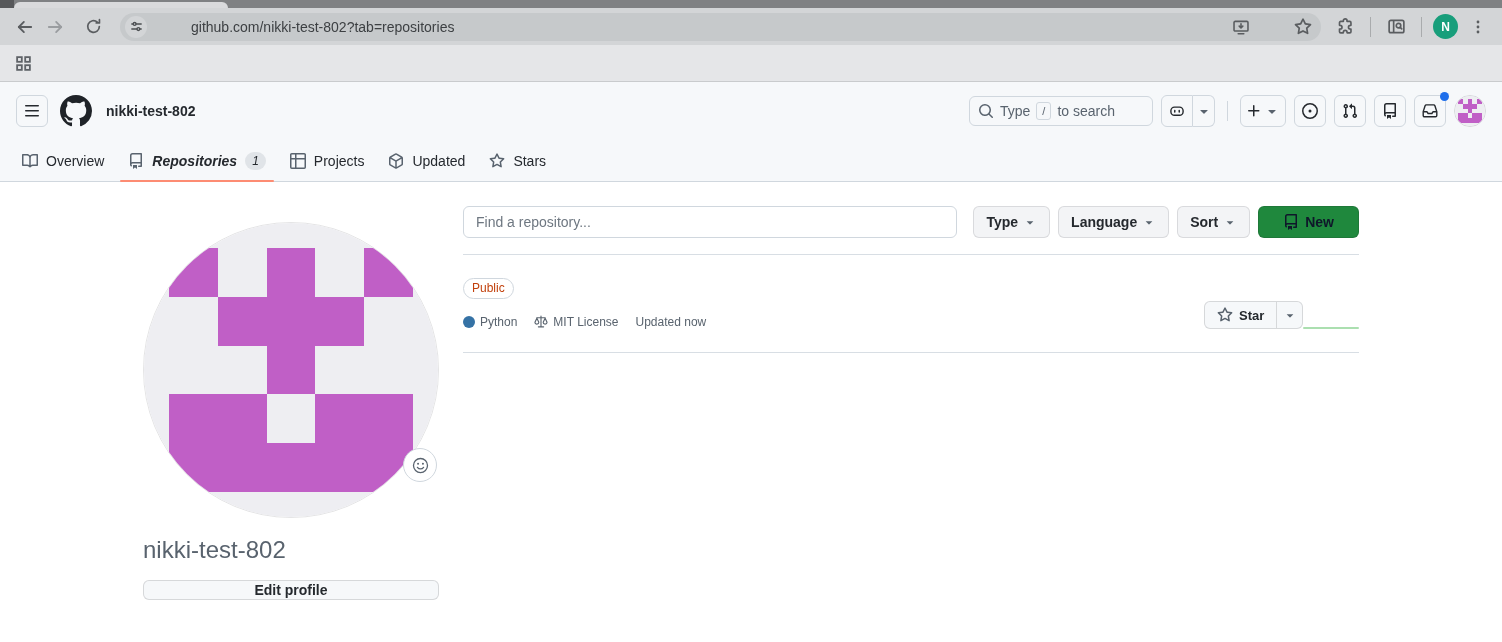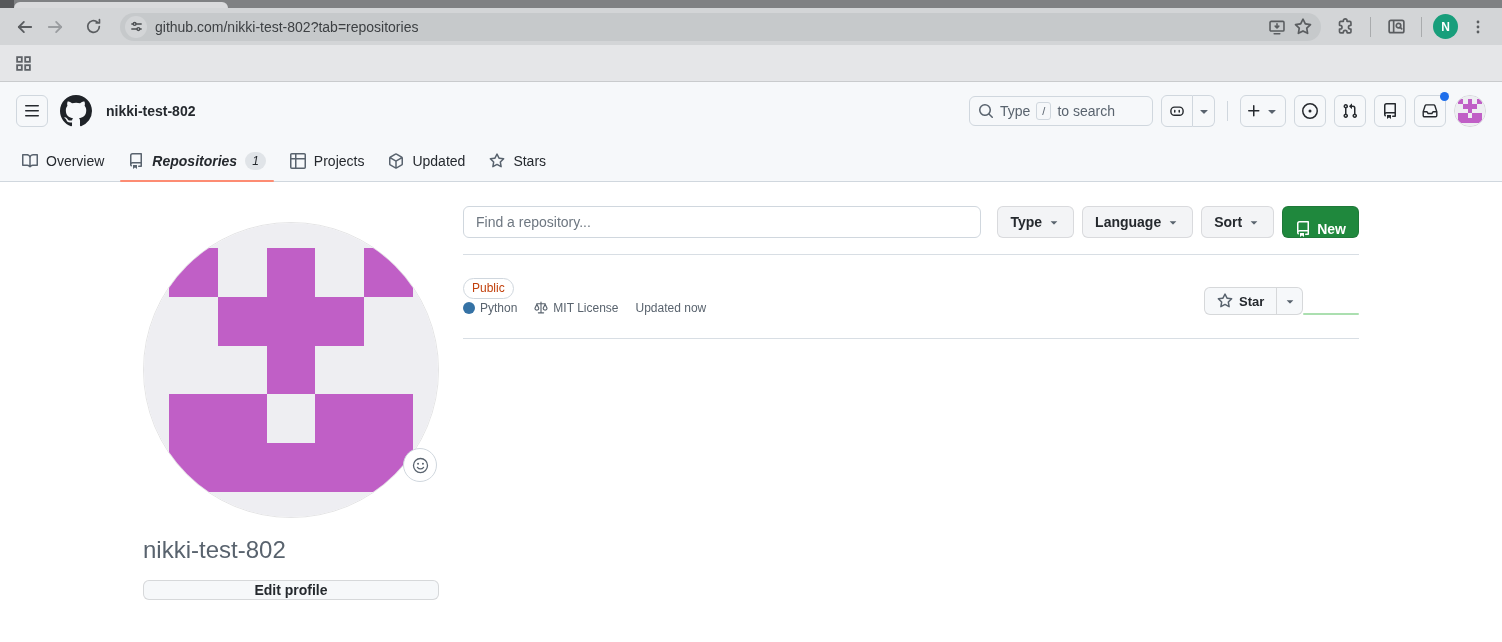--- a/index.html
+++ b/index.html
@@ -11,21 +11,21 @@
   .tabstrip { height:8px; background:#7f8183; position:relative; }
   .tabstrip .corner-dark { position:absolute; left:0; top:0; width:14px; height:8px; background:#56585a; }
   .tabstrip .active-tab { position:absolute; left:14px; top:2px; width:214px; height:6px; background:#d9dadc; border-radius:9px 9px 0 0; }
 
   .toolbar { height:37px; background:#d3d5d7; display:flex; align-items:center; padding:0 10px; color:#5a5d60; }
   .nav-ico { width:30px; height:30px; display:flex; align-items:center; justify-content:center; flex:0 0 auto; }
   .nav-ico svg { stroke:#5a5d60; }
   .nav-ico.disabled svg { stroke:#9a9da0; }
 
   .omnibox { flex:1; height:28px; background:#c6c9cb; border-radius:14px; margin:0 10px 0 12px;
-             display:flex; align-items:center; padding:0 5px; min-width:0; }
+             display:flex; align-items:center; padding:0 5px; min-width:0;gap:36px; }
   .tune-btn { width:22px; height:22px; border-radius:50%; background:#d3d5d7; display:flex; align-items:center; justify-content:center; flex:0 0 auto; }
   .url-text { margin-left:8px; font-size:14px; color:#3d4043; white-space:nowrap; overflow:hidden; }
   .omni-spacer { flex:1; }
   .omni-ico { width:26px; height:26px; display:flex; align-items:center; justify-content:center; flex:0 0 auto; }
 
   .chrome-right { display:flex; align-items:center; gap:6px; flex:0 0 auto; }
   .chrome-ico { width:28px; height:28px; display:flex; align-items:center; justify-content:center; }
   .chrome-div { width:1px; height:20px; background:#a9abad; margin:0 5px; }
   .chrome-avatar { width:25px; height:25px; border-radius:50%; background:#189e7b; color:#fff; font-size:12px; font-weight:bold;
                    display:flex; align-items:center; justify-content:center; }
@@ -76,29 +76,29 @@
                   background:#f6f8fa; font-size:14px; font-weight:bold; color:#25292e; cursor:pointer; font-family:inherit; }
 
   .main { flex:1; min-width:0; }
   .filter-row { display:flex; gap:8px; }
   .find-input { flex:1; height:32px; border:1px solid #d0d7de; border-radius:6px; background:#fff; padding:0 12px;
                 font-size:14px; color:#25292e; margin-right:8px; font-family:inherit; outline:none; }
   .find-input::placeholder { color:#6e7781; }
   .filter-btn { height:32px; padding:0 12px; background:#f3f4f6; border:1px solid rgba(31,35,40,.12); border-radius:6px;
                 font-size:14px; font-weight:bold; color:#25292e; display:flex; align-items:center; gap:5px; cursor:pointer; font-family:inherit; }
   .filter-btn .caret { color:#59636e; }
-  .btn-new { height:32px; padding:0 12px; background:#1f883d; border:1px solid rgba(31,35,40,.15); border-radius:6px;
-             font-size:14px; font-weight:bold; color:#ffffff; display:flex; align-items:flex-end; gap:6px; cursor:pointer; font-family:inherit; }
+  .btn-new { height:32px; padding:0 24px; background:#1f883d; border:1px solid rgba(31,35,40,.15); border-radius:6px;
+             font-size:14px; font-weight:bold; color:#0f172a; display:flex; align-items:center; gap:6px; cursor:pointer; font-family:inherit; }
   .list-top-divider { border-bottom:1px solid #d8dee4; margin-top:16px; }
 
   .repo-item { display:flex; justify-content:space-between; padding:23px 0; border-bottom:1px solid #d8dee4; }
   .repo-title-row { display:flex; align-items:center; gap:10px; }
   .repo-link { font-size:20px; font-weight:bold; color:#3566dd; text-decoration:none; cursor:pointer; }
   .visibility-badge { font-size:12px; color:#c2410c; border:1px solid #d0d7de; border-radius:2em; padding:1px 8px; line-height:17px; }
-  .repo-meta { display:flex; align-items:center; gap:17px; margin-top:2px; font-size:12px; color:#59636e; }
+  .repo-meta { display:flex; align-items:center; gap:17px; margin-top:16px; font-size:12px; color:#59636e; }
   .meta-item { display:flex; align-items:center; gap:5px; }
   .lang-dot { width:12px; height:12px; border-radius:50%; background:#3572a5; }
   .repo-side { width:155px; flex:0 0 auto; display:flex; flex-direction:row; align-items:flex-end; }
   .star-group { display:flex; }
   .star-btn { height:28px; padding:0 12px; background:#f6f8fa; border:1px solid rgba(31,35,40,.15); border-radius:6px 0 0 6px;
               font-size:13px; font-weight:bold; color:#25292e; display:flex; align-items:center; gap:6px; cursor:pointer; font-family:inherit; }
   .star-caret { width:27px; height:28px; background:#f6f8fa; border:1px solid rgba(31,35,40,.15); border-left:1px solid rgba(31,35,40,.15);
                 margin-left:-1px; border-radius:0 6px 6px 0; display:flex; align-items:center; justify-content:center; color:#59636e; cursor:pointer; }
   .sparkline { margin-top:20px; width:152px; height:2px; background:#abdfb0; border-radius:1px; }
 

